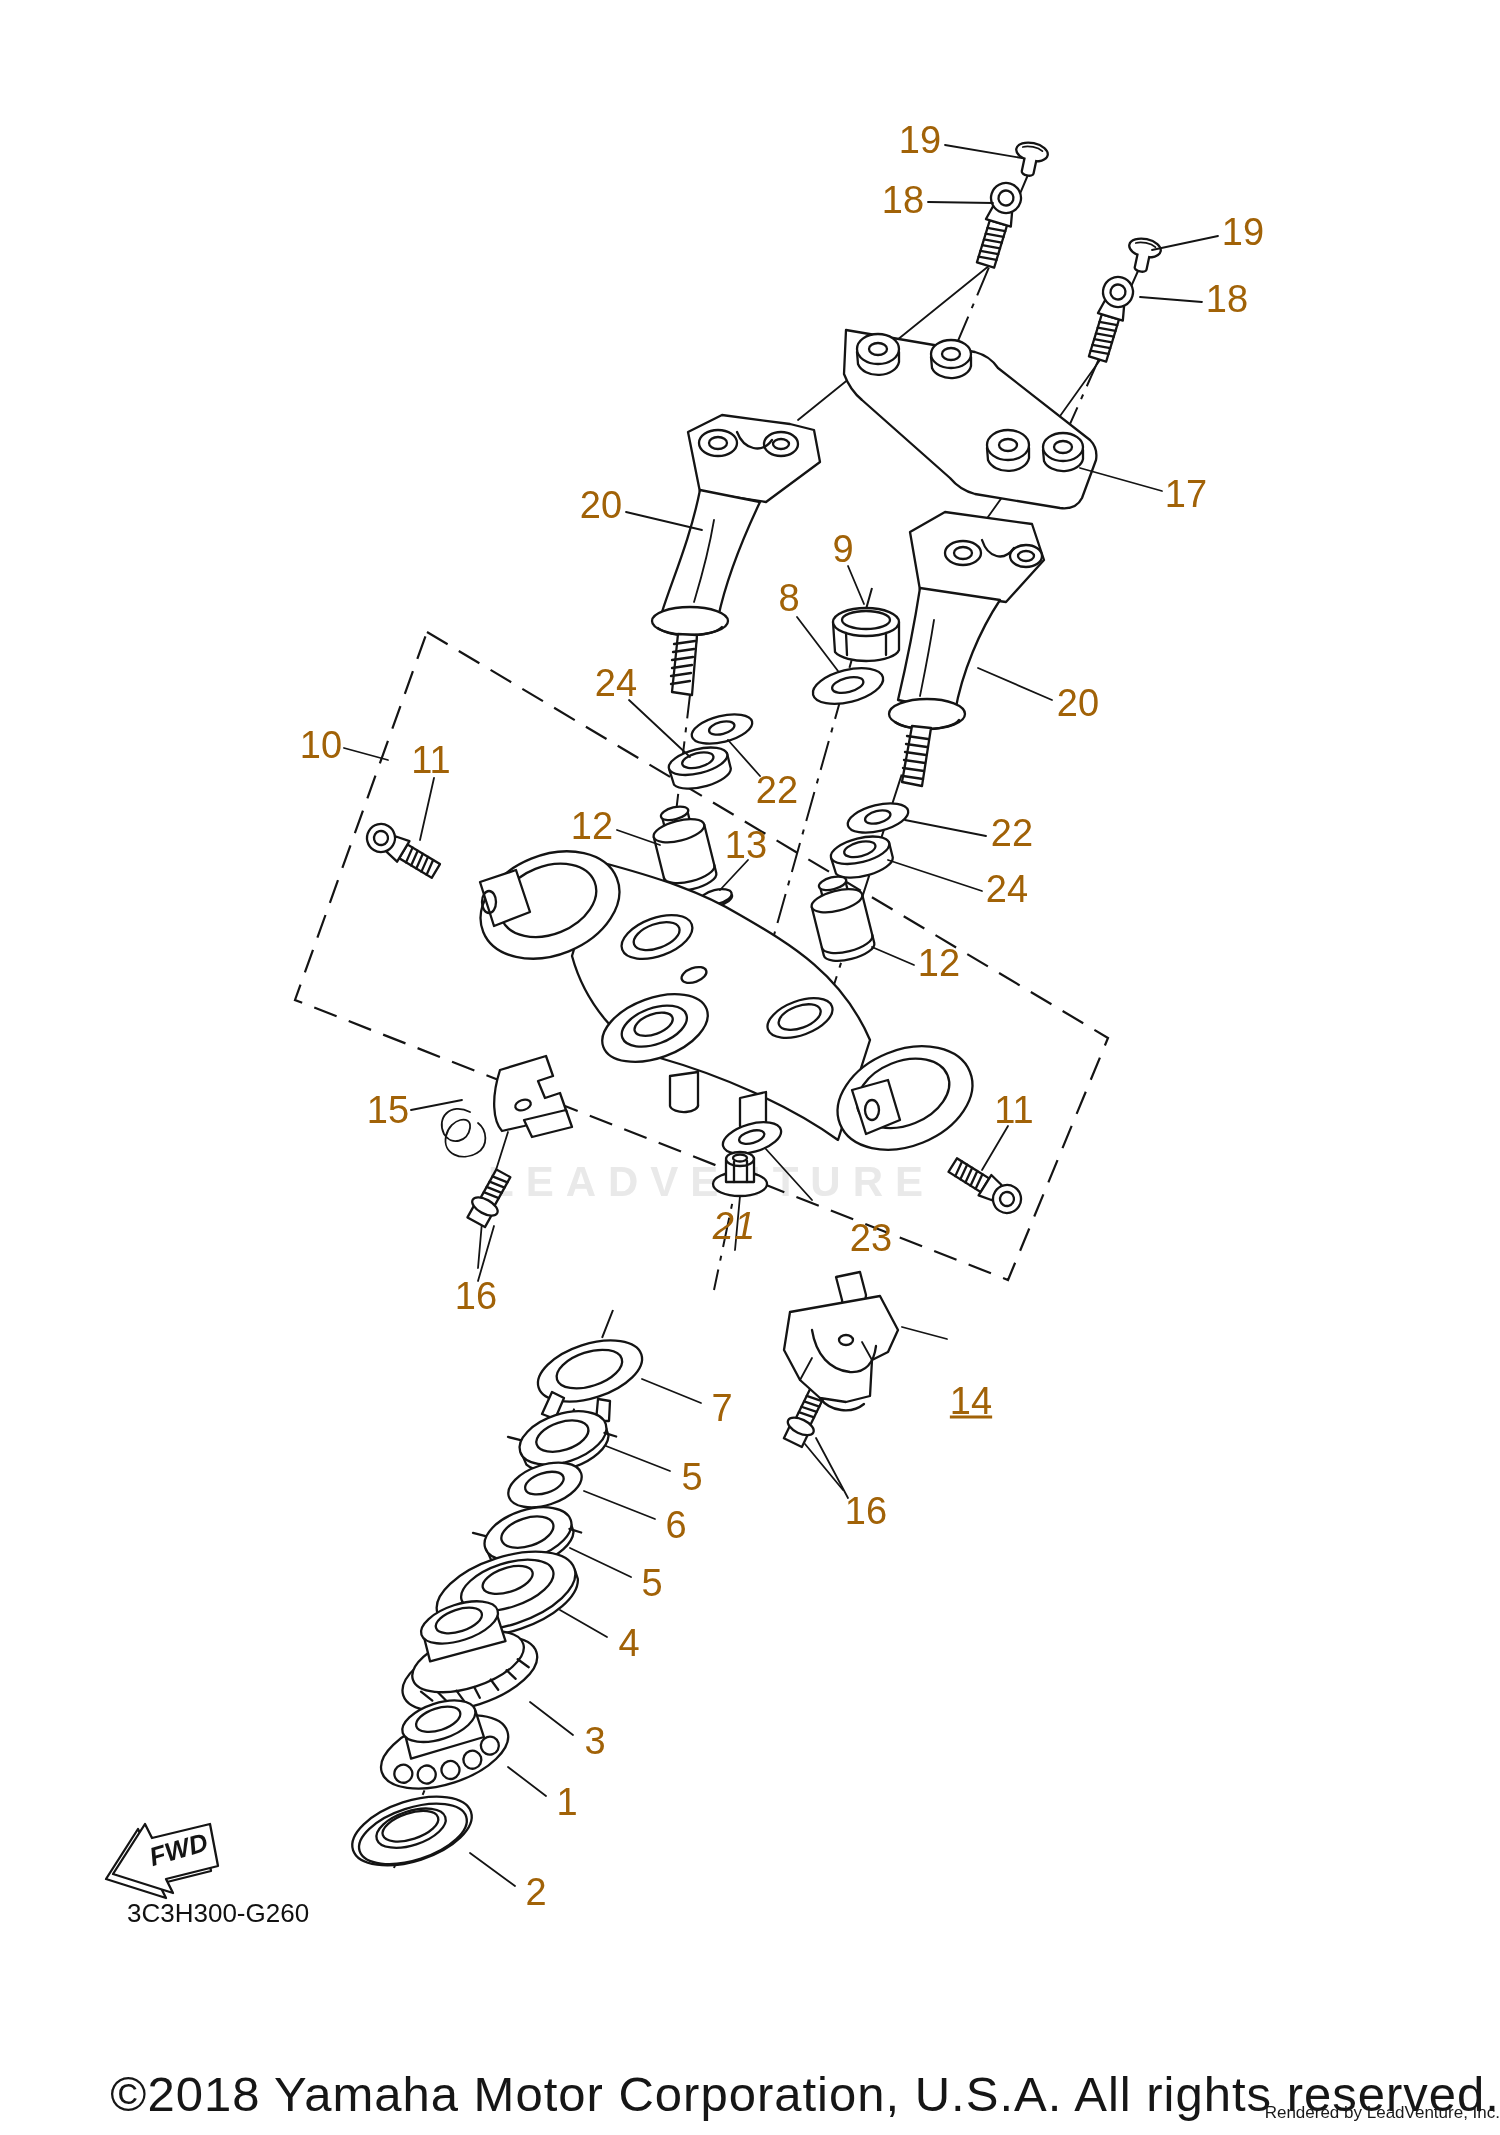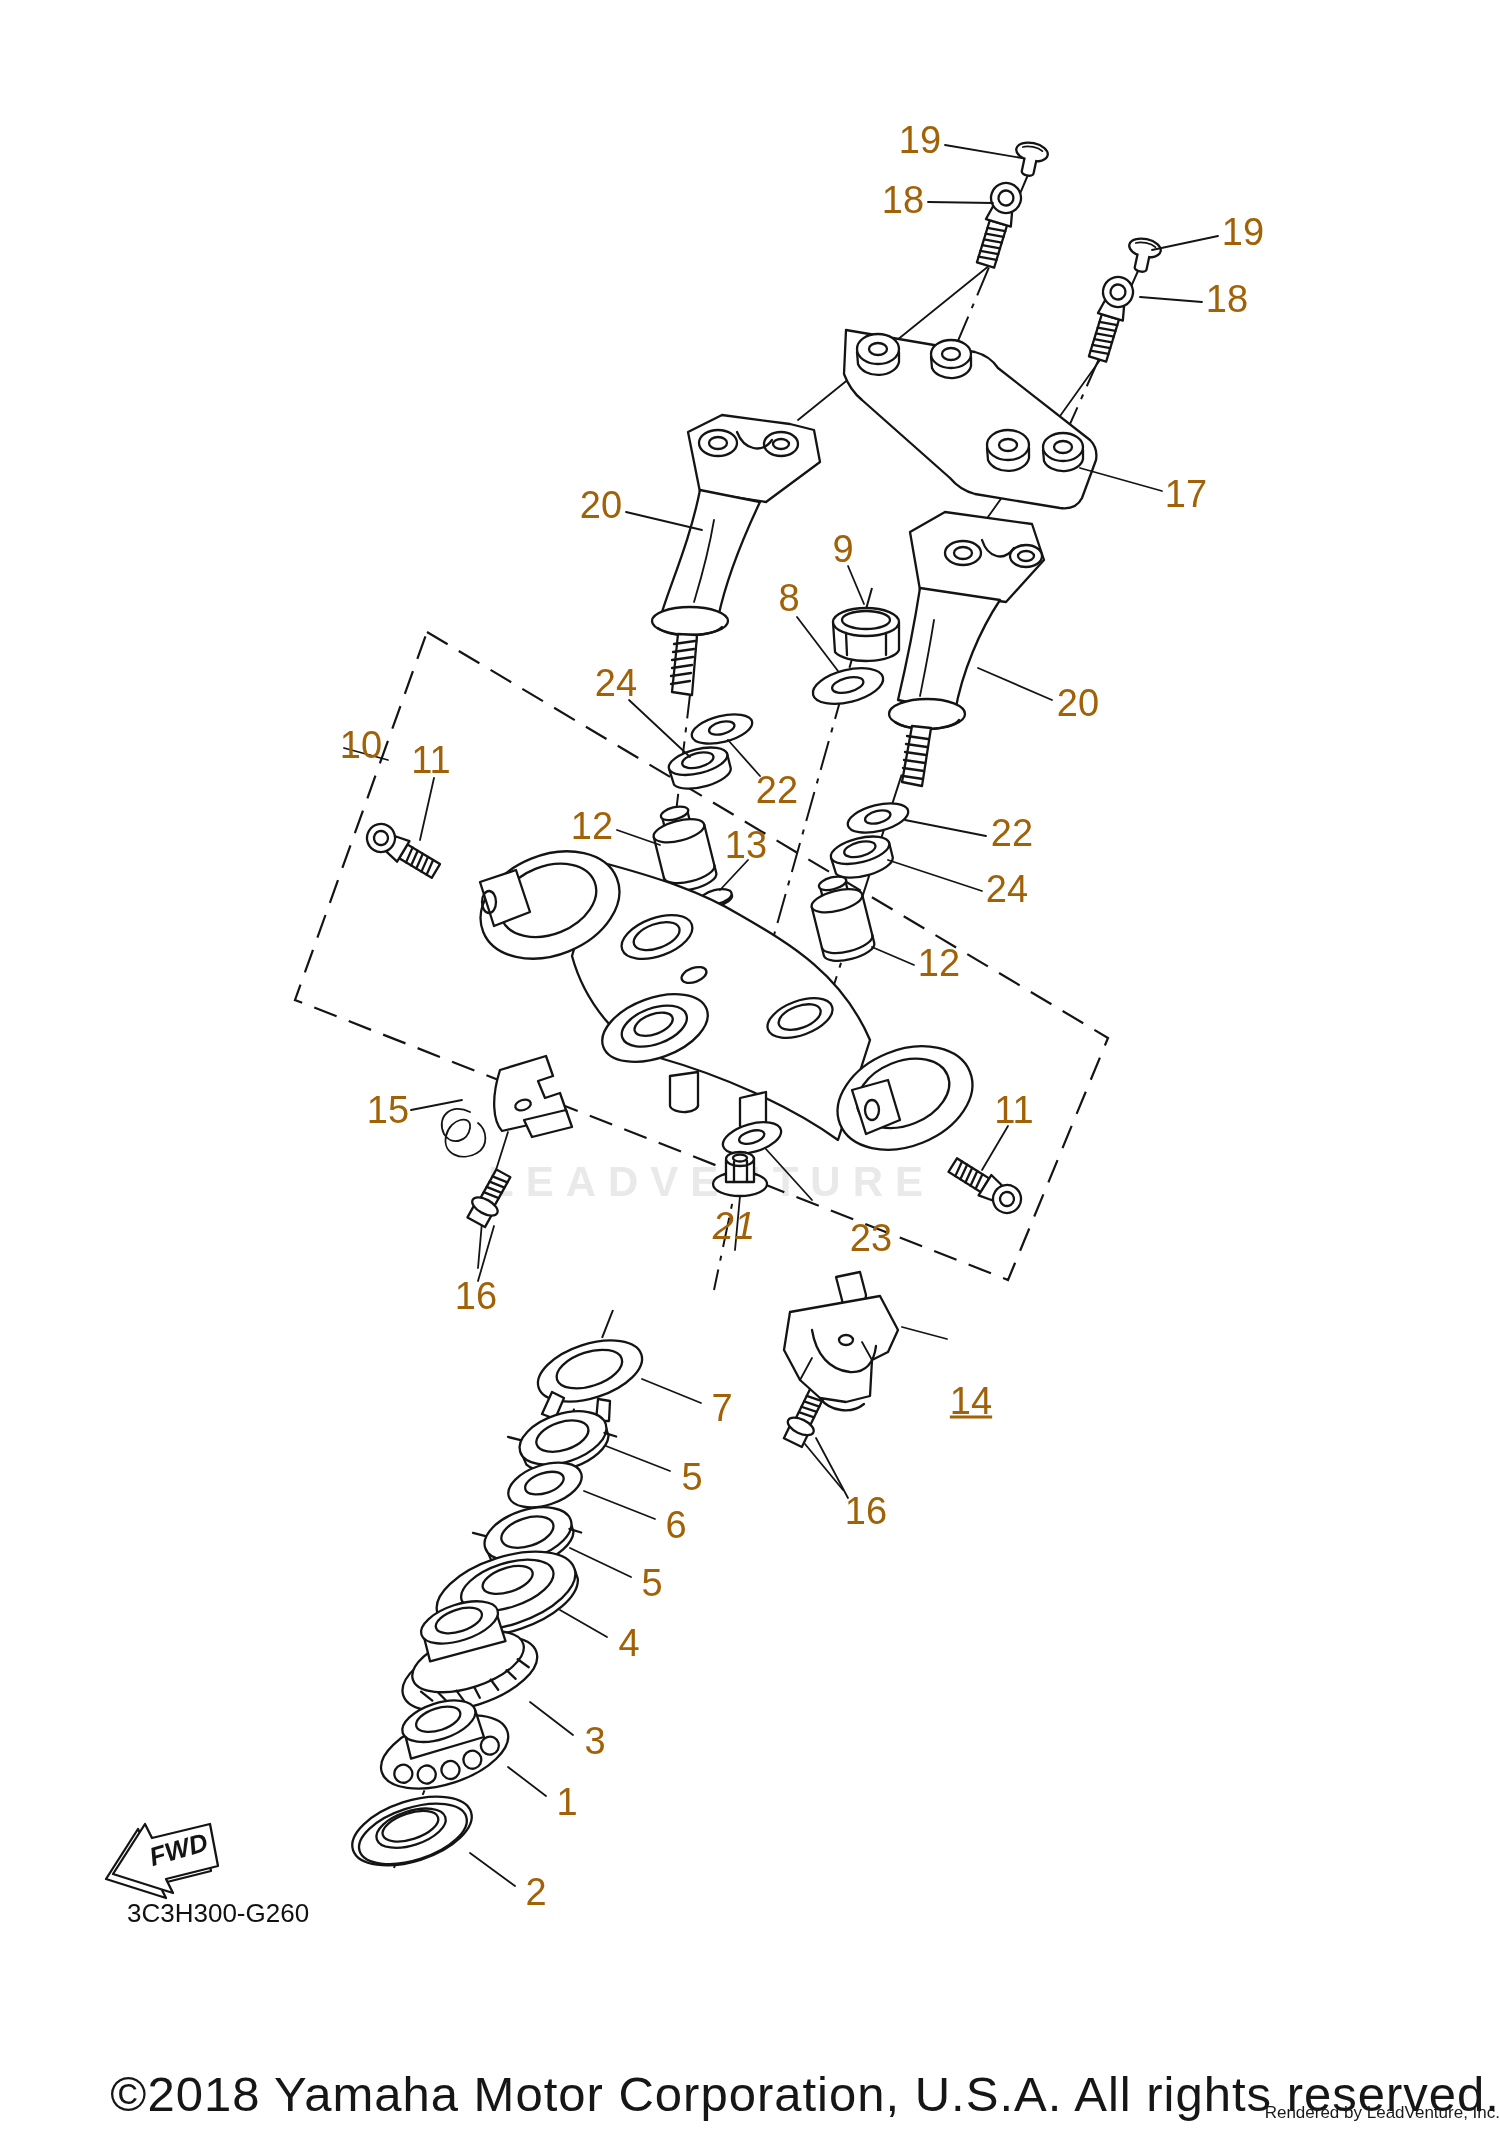--- a/index.html
+++ b/index.html
@@ -383,21 +383,21 @@
       <div class="plabel" style="left: 903px; top: 200px;">18</div>
       <div class="plabel" style="left: 1243px; top: 232px;">19</div>
       <div class="plabel" style="left: 1227px; top: 299px;">18</div>
       <div class="plabel" style="left: 1186px; top: 494px;">17</div>
       <div class="plabel" style="left: 601px; top: 505px;">20</div>
       <div class="plabel" style="left: 843px; top: 549px;">9</div>
       <div class="plabel" style="left: 789px; top: 598px;">8</div>
       <div class="plabel" style="left: 1078px; top: 703px;">20</div>
       <div class="plabel" style="left: 616px; top: 683px;">24</div>
       <div class="plabel" style="left: 777px; top: 790px;">22</div>
-      <div class="plabel" style="left: 321px; top: 745px; margin-left: 40px;">10</div>
+      <div class="plabel" style="left: 321px; top: 745px;">10</div>
       <div class="plabel" style="left: 431px; top: 760px;">11</div>
       <div class="plabel" style="left: 592px; top: 826px;">12</div>
       <div class="plabel" style="left: 746px; top: 845px;">13</div>
       <div class="plabel" style="left: 1012px; top: 833px;">22</div>
       <div class="plabel" style="left: 1007px; top: 889px;">24</div>
       <div class="plabel" style="left: 939px; top: 963px;">12</div>
       <div class="plabel" style="left: 388px; top: 1110px;">15</div>
       <div class="plabel" style="left: 1014px; top: 1110px;">11</div>
       <div class="plabel" style="left: 871px; top: 1210px; margin-top: 28px;">23</div>
       <div class="plabel" style="left: 734px; top: 1226px; font-style: italic;">21</div>

